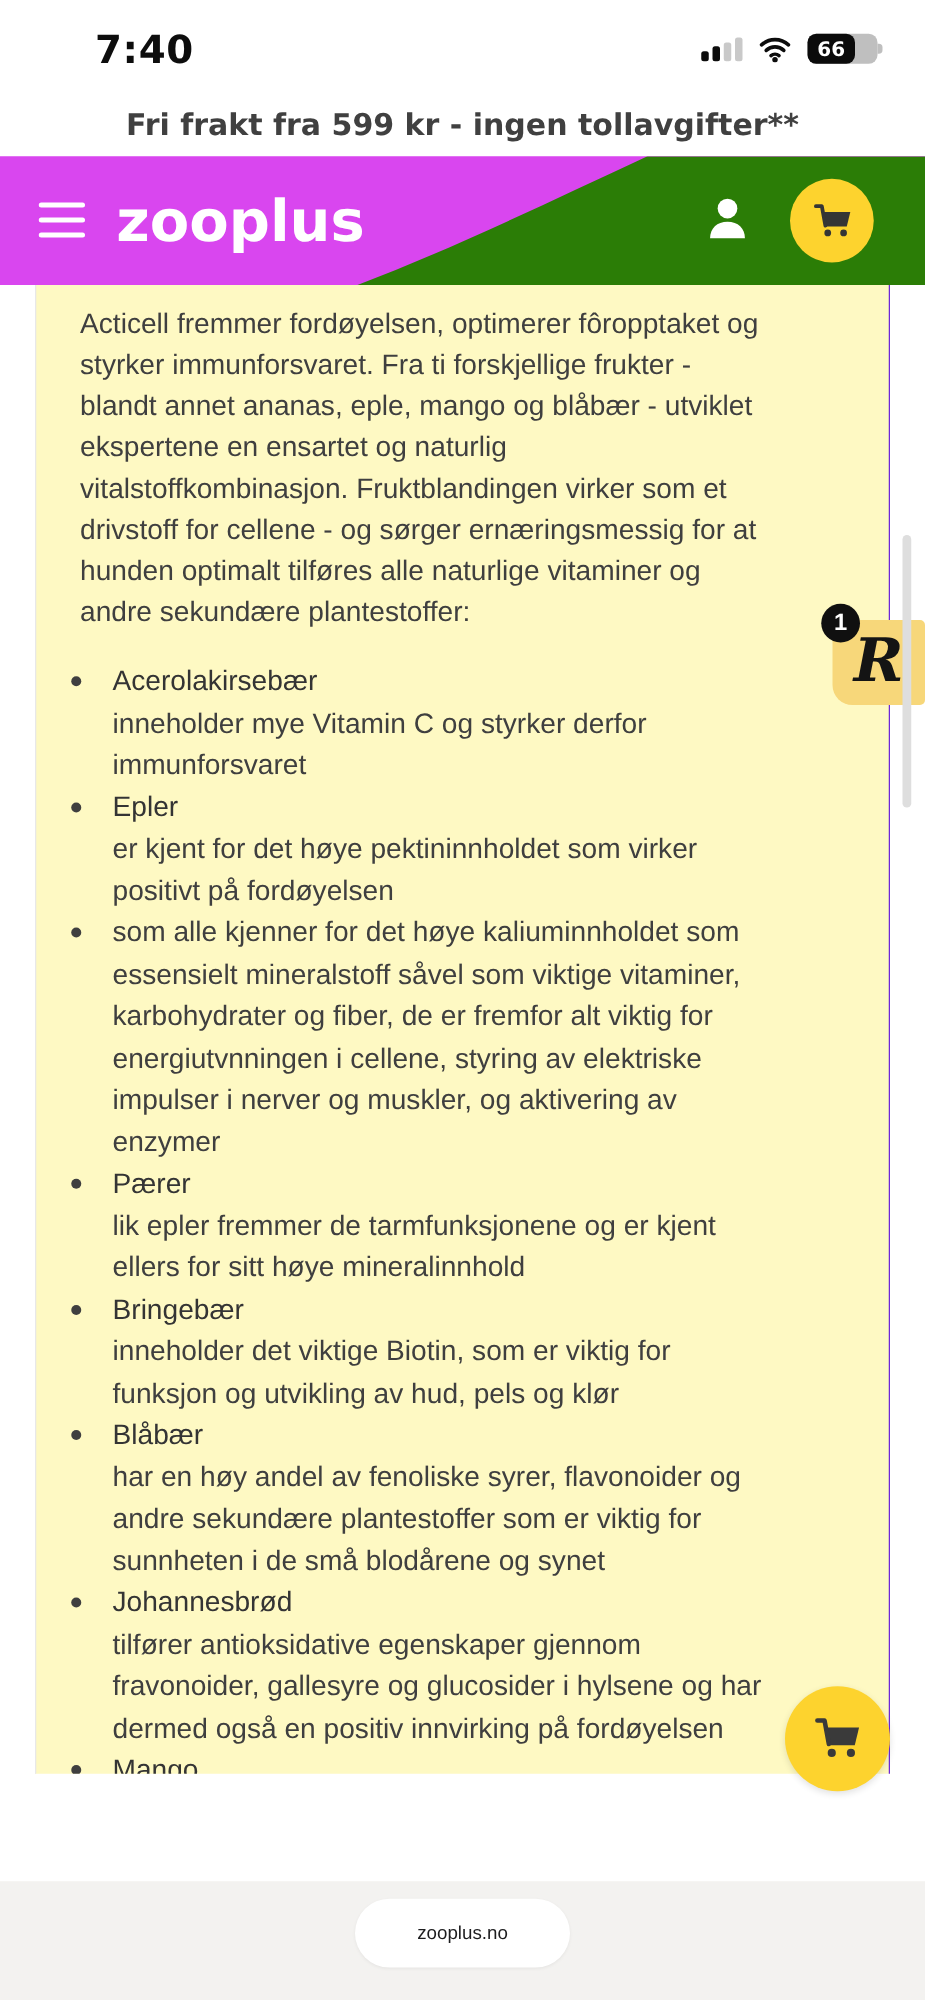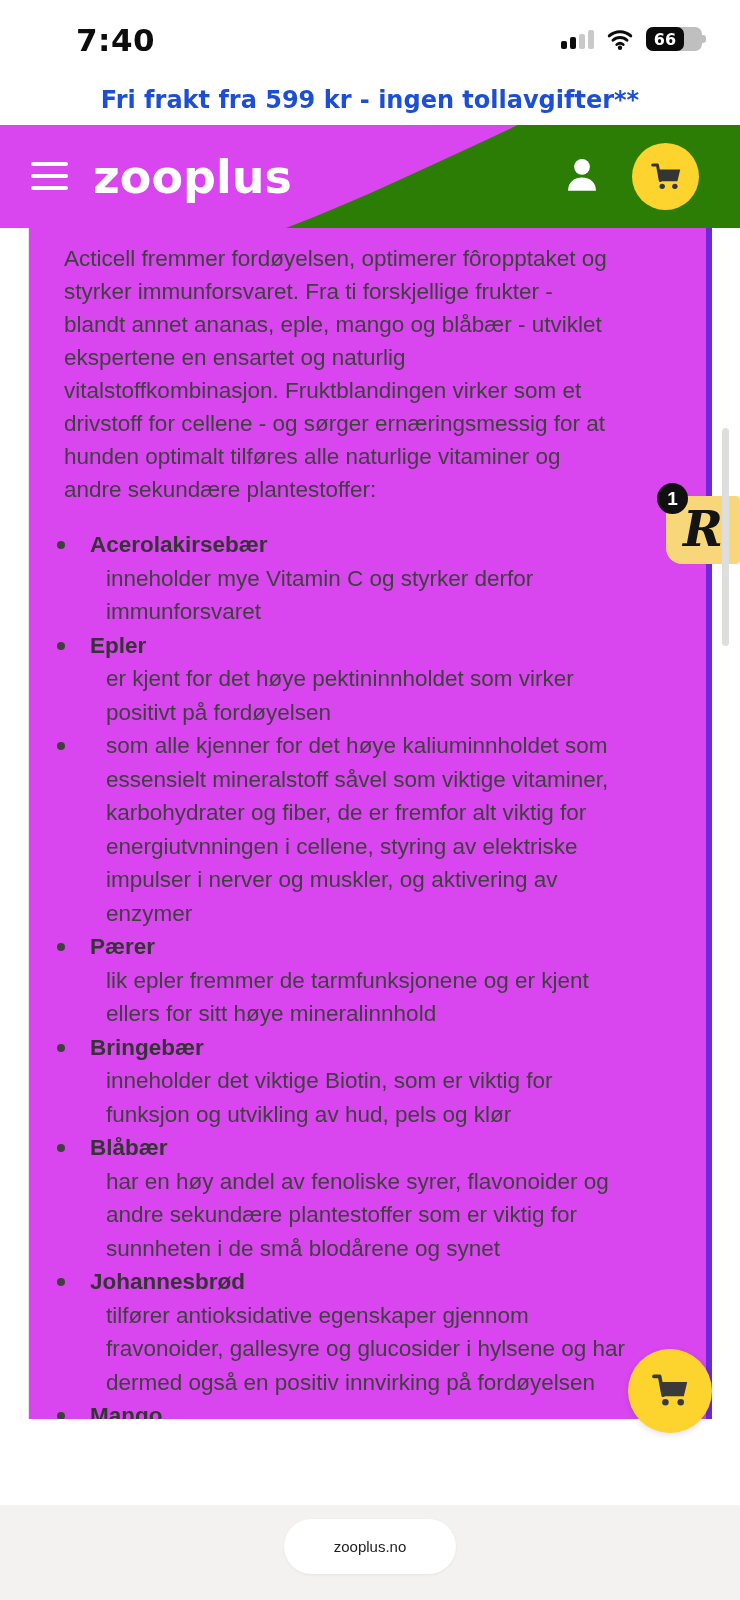--- a/index.html
+++ b/index.html
@@ -20,44 +20,44 @@
   .battery{position:relative;width:62px;height:24px;}
   .battery .shell{position:absolute;left:0;top:0;width:56px;height:24px;background:#bfbfbf;border-radius:7px;}
   .battery .fill{position:absolute;left:0;top:0;width:38px;height:24px;background:#0b0b0b;border-radius:7px;}
   .battery .pct{position:absolute;left:0;top:0;width:38px;height:24px;display:flex;align-items:center;justify-content:center;
         color:#fff;font-size:16px;font-weight:700;font-family:"DejaVu Sans",sans-serif;}
   .battery .nub{position:absolute;right:2px;top:8px;width:4px;height:8px;background:#bfbfbf;border-radius:0 3px 3px 0;}
 
   
   .promo{position:absolute;left:0;top:75px;width:740px;height:50px;background:#fff;
          display:flex;align-items:center;justify-content:center;}
-  .promo span{font-size:24px;font-weight:700;color:#1d4ed8;
+  .promo span{font-size:24px;font-weight:700;color:#404040;
          font-family:"DejaVu Sans","Liberation Sans",sans-serif;}
 
   
   .header{position:absolute;left:0;top:125px;width:740px;height:103px;background:#d946ef;overflow:hidden;}
   .header svg.curve{position:absolute;left:0;top:0;}
   .hamburger{position:absolute;left:31px;top:37px;width:37px;height:29px;cursor:pointer;}
   .hamburger i{display:block;height:3.6px;background:#fff;border-radius:2px;margin-bottom:8.5px;}
   .logo{position:absolute;left:93px;top:50%;transform:translateY(-50%);color:#ffffff;
         font-family:"DejaVu Sans","Liberation Sans",sans-serif;font-weight:700;font-size:46px;letter-spacing:0px;}
   .user-btn{position:absolute;left:560px;top:29px;width:44px;height:44px;}
   .cart-btn{position:absolute;left:632px;top:18px;width:67px;height:67px;border-radius:50%;background:#fdd32e;
         display:flex;align-items:center;justify-content:center;}
 
   
-  .card{position:absolute;left:28px;top:228px;width:684px;height:1191px;background:#d946ef;
-        border-left:1px solid #e8e8e8;border-right:6px solid #6d28d9;box-sizing:border-box;
+  .card{position:absolute;left:28px;top:228px;width:684px;height:1191px;background:#fef9c3;
+        border-left:1px solid #e8e8e8;border-right:1px solid #6d28d9;box-sizing:border-box;
         padding:14px 33px 0 35px;overflow:hidden;}
   .intro{margin:0;font-size:22.5px;line-height:33px;color:#3f3f3f;white-space:pre-line;}
   .fruit-list{list-style:none;margin:22px 0 0 0;padding:0;}
   .fruit-list li{position:relative;padding-left:26px;font-size:22.5px;line-height:33.5px;color:#3f3f3f;}
   .fruit-list li .dot{position:absolute;left:-7px;top:13px;width:8px;height:8px;border-radius:50%;background:#3f3f3f;}
-  .fruit-list .term{font-weight:700;color:#343434;}
-  .fruit-list .desc{white-space:pre-line;margin-left:16px;}
+  .fruit-list .term{font-weight:400;color:#343434;}
+  .fruit-list .desc{white-space:pre-line;}
 
   
   .rewards{position:absolute;left:666px;top:496px;width:74px;height:68px;background:#f7d77a;
         border-radius:16px 4px 4px 16px;z-index:5;}
   .rewards .rletter{position:absolute;left:50%;top:50%;transform:translate(-50%,-52%);
         font-family:"DejaVu Serif","Liberation Serif",serif;font-style:italic;font-weight:700;
         font-size:48px;color:#141414;}
   .rewards .badge{position:absolute;left:-9px;top:-13px;width:31px;height:31px;border-radius:50%;
         background:#101010;color:#fff;display:flex;align-items:center;justify-content:center;
         font-size:19px;font-weight:700;}

